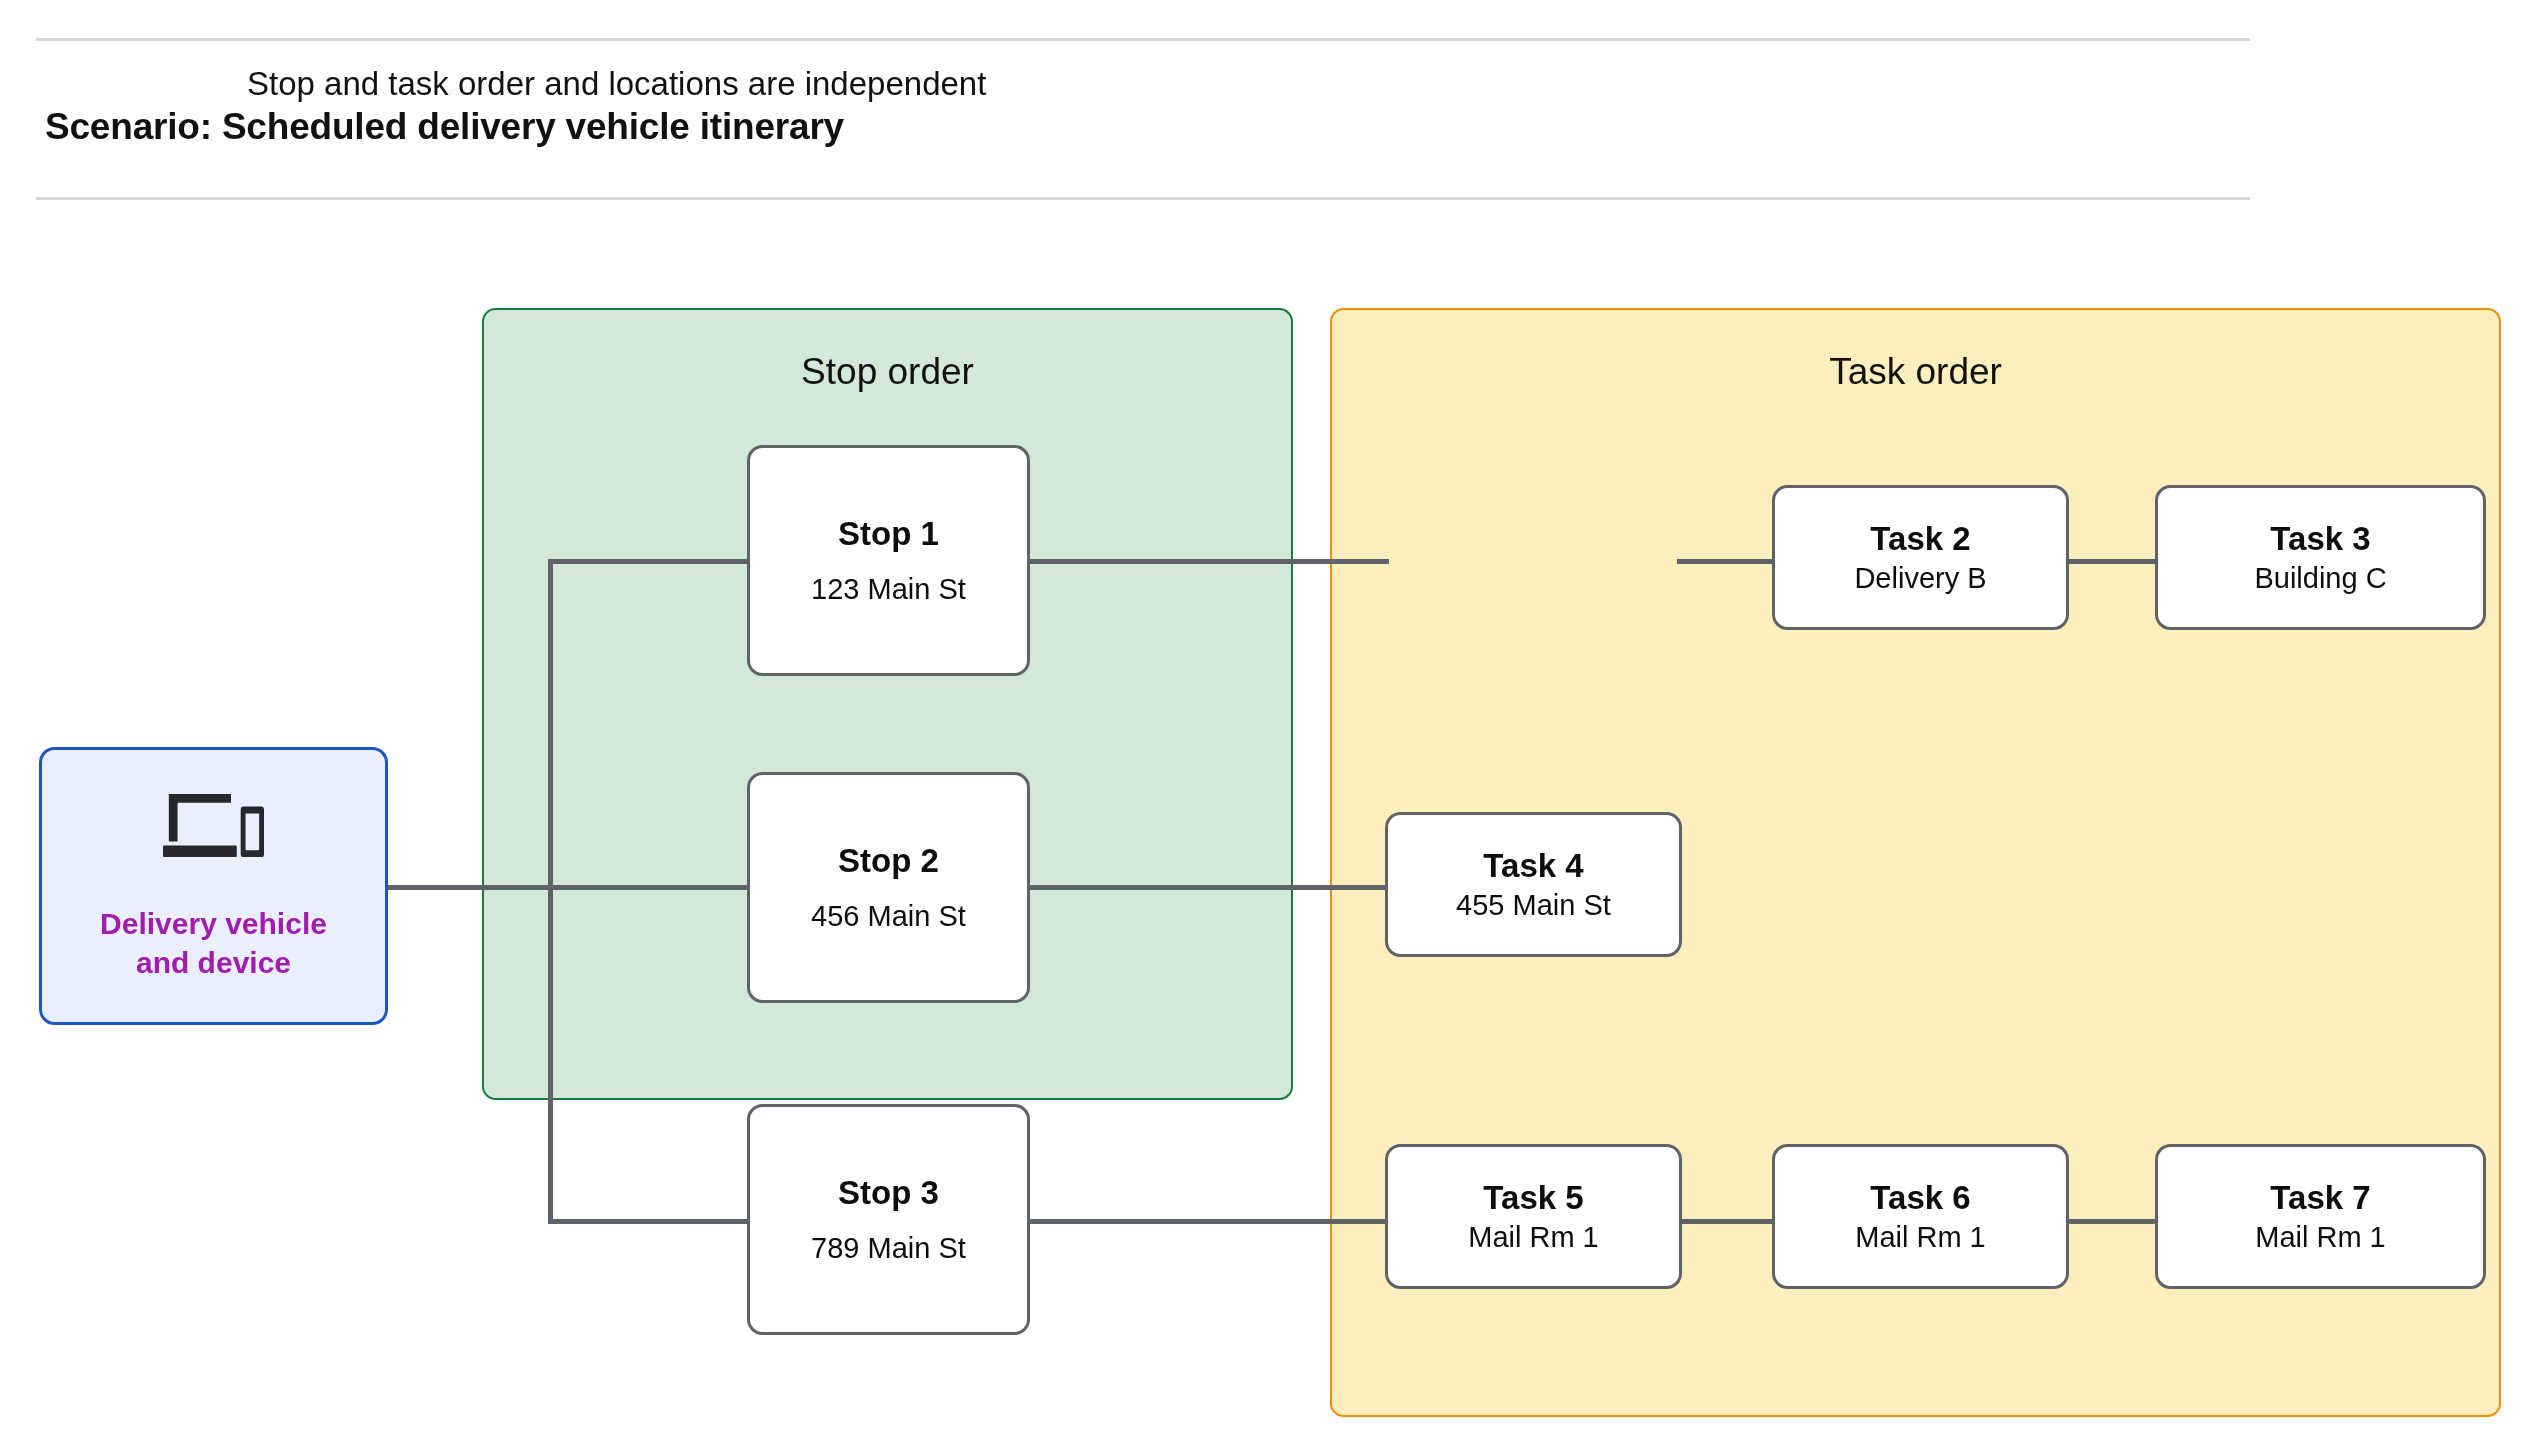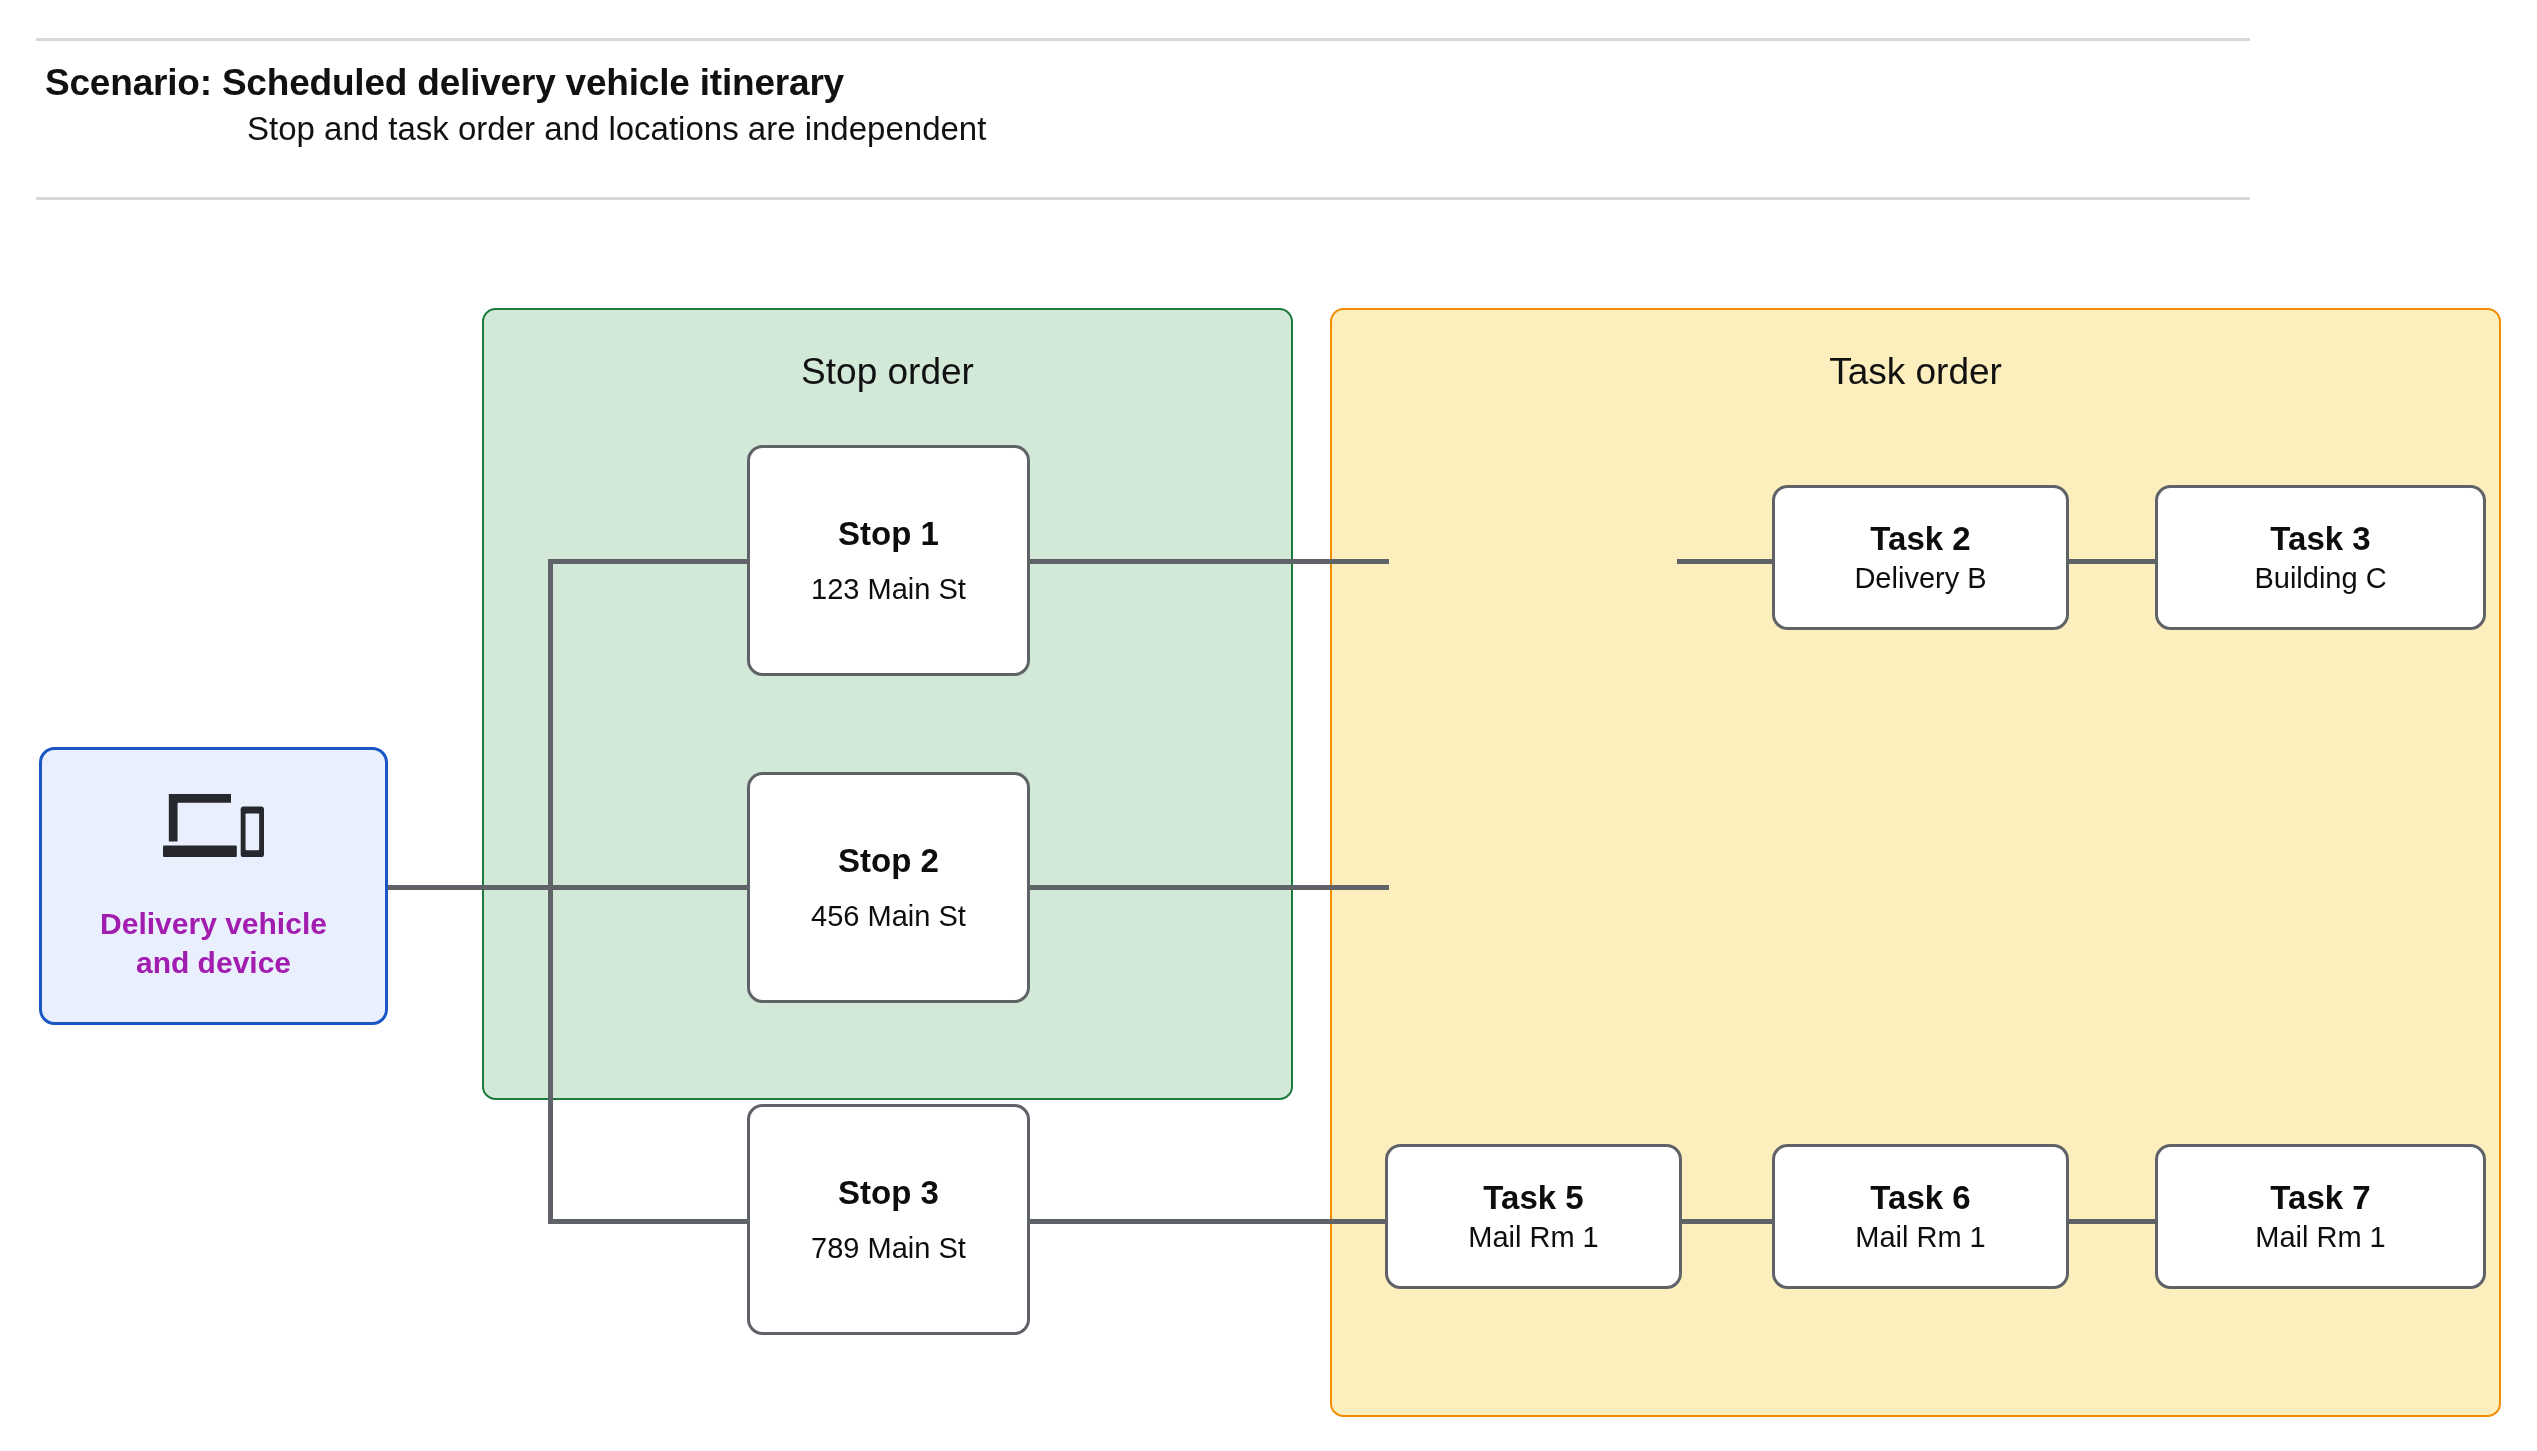--- a/index.html
+++ b/index.html
@@ -171,22 +171,22 @@
 </style>
 </head>
 <body>
 
 <div id="canvas">
 
   <div class="rule" id="rule-top"></div>
   <div class="rule" id="rule-bottom"></div>
 
   <div id="title-block">
+    <div id="page-subtitle">Stop and task order and locations are independent</div>
     <div id="page-title">Scenario: Scheduled delivery vehicle itinerary</div>
-    <div id="page-subtitle">Stop and task order and locations are independent</div>
   </div>
 
   <div class="wire wire-h" style="left:388px; top:885px; width:165px;"></div>
 
   <div class="wire wire-v" style="left:548px; top:559px; height:665px;"></div>
 
   <div class="wire wire-h" style="left:548px; top:559px; width:203px;"></div>
 
   <div class="wire wire-h" style="left:548px; top:885px; width:203px;"></div>
 
@@ -225,20 +225,24 @@
 
   <div class="node task-node task-col-2 task-row-1">
     <div class="node-title">Task 2</div>
     <div class="node-sub">Delivery B</div>
   </div>
   <div class="node task-node task-col-3 task-row-1">
     <div class="node-title">Task 3</div>
     <div class="node-sub">Building C</div>
   </div>
 
+  <div class="node task-node task-col-1 task-row-2">
+    <div class="node-title">Task 4</div>
+    <div class="node-sub">455 Main St</div>
+  </div>
 
   <div class="node task-node task-col-1 task-row-3">
     <div class="node-title">Task 5</div>
     <div class="node-sub">Mail Rm 1</div>
   </div>
   <div class="node task-node task-col-2 task-row-3">
     <div class="node-title">Task 6</div>
     <div class="node-sub">Mail Rm 1</div>
   </div>
   <div class="node task-node task-col-3 task-row-3">

